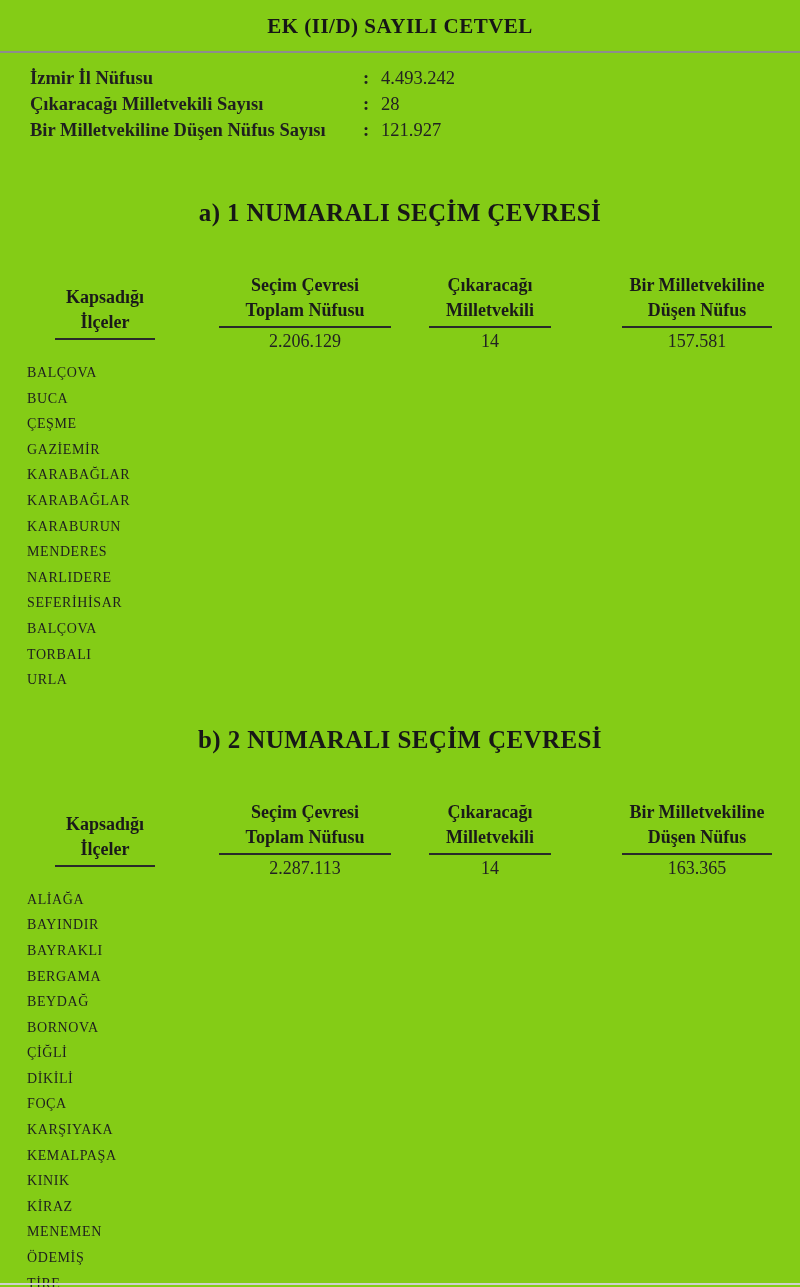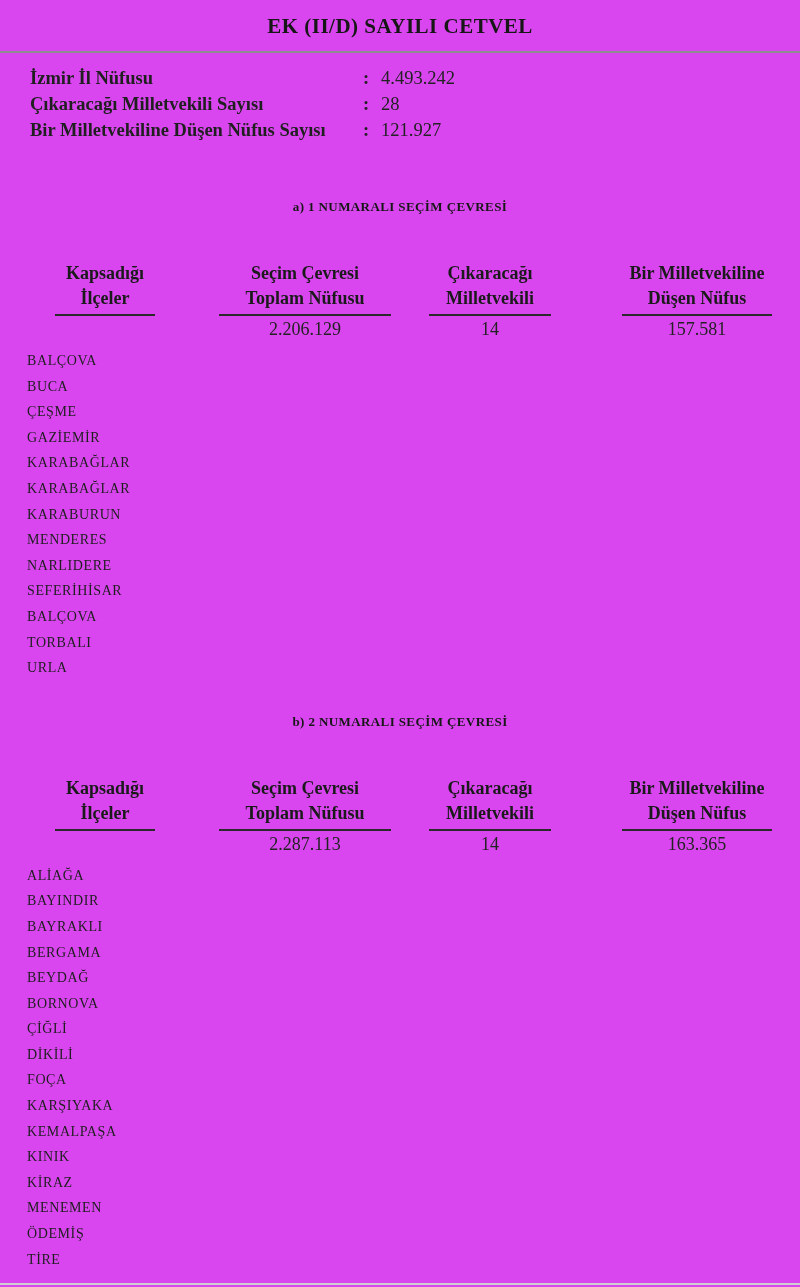--- a/index.html
+++ b/index.html
@@ -4,21 +4,21 @@
 <style>
   html, body {
     margin: 0;
     padding: 0;
     background: #ffffff;
   }
   .page {
     position: relative;
     width: 800px;
     height: 1287px;
-    background: #d946ef;
+    background: #84cc16;
     font-family: "Liberation Serif", "DejaVu Serif", serif;
     color: #1f1f1f;
     overflow: hidden;
   }
   .doc-title {
     margin: 0;
     padding-top: 14px;
     text-align: center;
     font-size: 21px;
     font-weight: bold;
@@ -56,30 +56,30 @@
     width: 18px;
     flex: 0 0 auto;
   }
   .summary-value {
     font-weight: normal;
     color: #222;
   }
   .section-heading {
     margin: 0;
     text-align: center;
-    font-size: 13px;
+    font-size: 25px;
     font-weight: bold;
     letter-spacing: 0.4px;
     color: #171717;
   }
   .section-a-heading { margin-top: 56px; }
   .section-b-heading { margin-top: 33px; }
   .table-head {
     display: flex;
-    align-items: flex-start;
+    align-items: center;
     margin-top: 46px;
     font-size: 18px;
   }
   .col {
     text-align: center;
     flex: 0 0 auto;
   }
   .col-1 { width: 150px; margin-left: 30px; }
   .col-2 { width: 180px; margin-left: 35px; }
   .col-3 { width: 160px; margin-left: 15px; }

